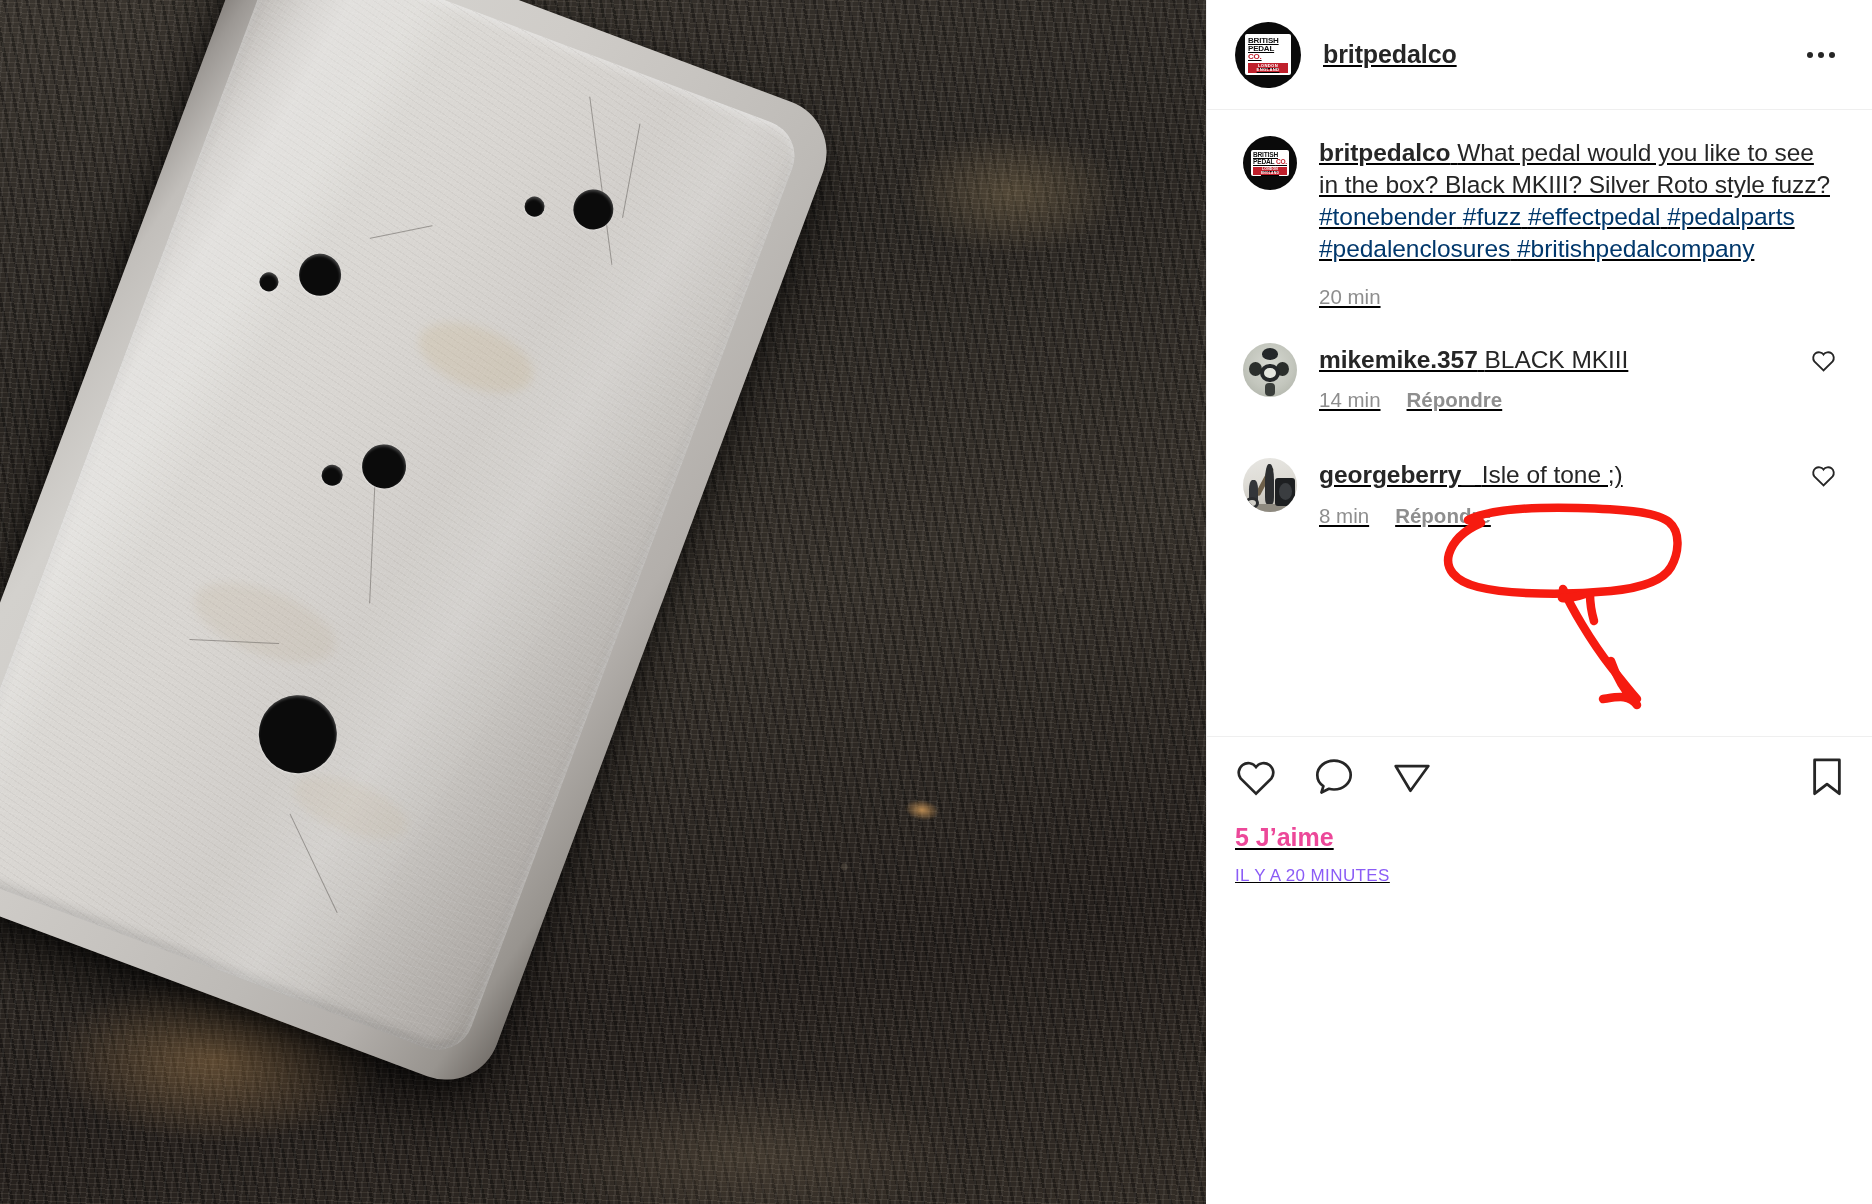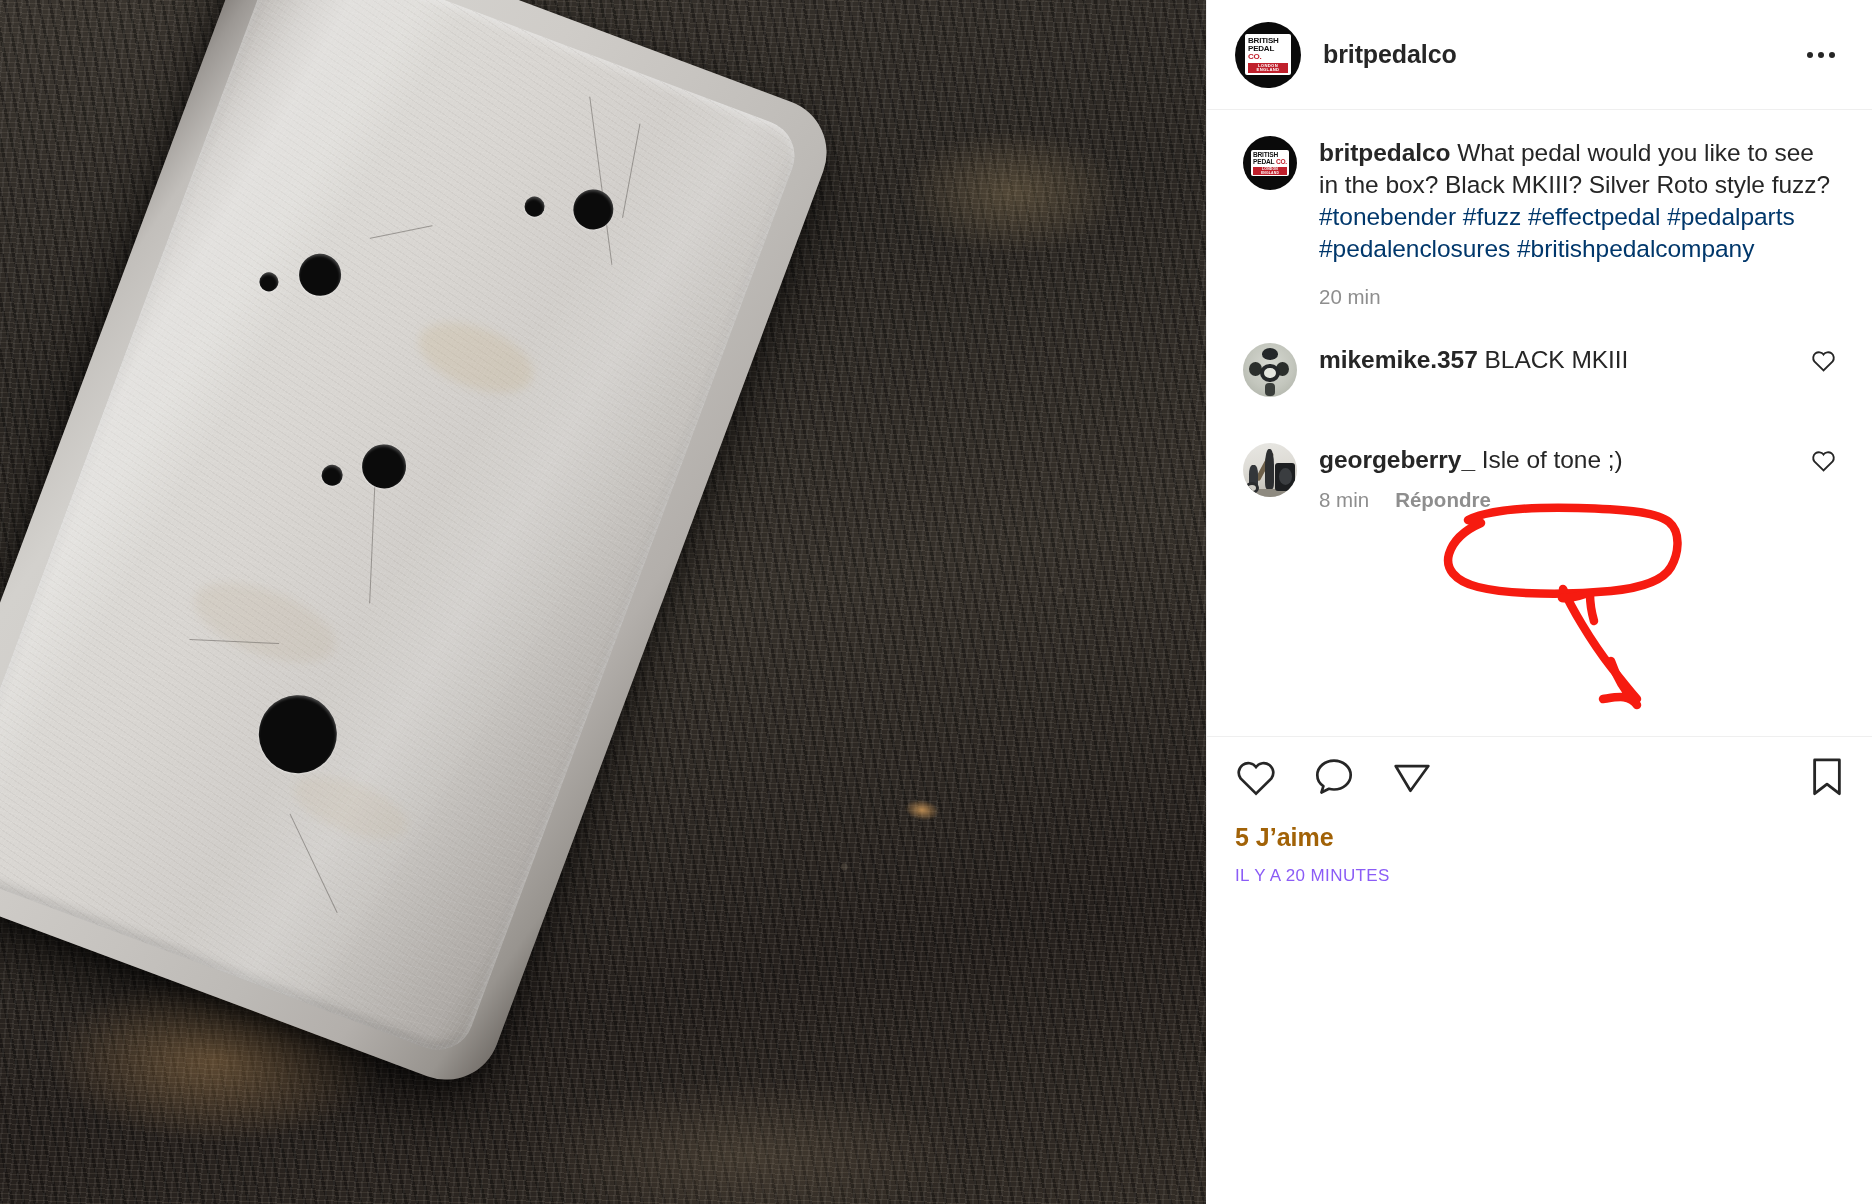--- a/index.html
+++ b/index.html
@@ -98,20 +98,21 @@
   .scr{ position:absolute; background:rgba(92,88,84,.50); height:1px; border-radius:1px; }
   .hole{ position:absolute; border-radius:50%; background:#0b0b0b;
     box-shadow: inset 0 2px 3px rgba(255,255,255,.25), 0 1px 2px rgba(255,255,255,.42); }
 
   
   .side{
     width:666px; height:912px; flex:0 0 666px;
     background:#fff; display:flex; flex-direction:column;
     border-left:1px solid #efefef;
     position:relative;
+    text-decoration:underline;
   }
   .hdr{
     height:110px; flex:0 0 110px;
     display:flex; align-items:center; padding:0 28px;
     border-bottom:1px solid #efefef;
   }
   .avatar{
     width:66px; height:66px; border-radius:50%; background:#0a0a0a;
     display:flex; align-items:center; justify-content:center; flex:0 0 66px;
     overflow:hidden;
@@ -182,21 +183,21 @@
 
   .heart-sm{ width:25px; height:23px; }
   .heart-sm path{ fill:none; stroke:#262626; stroke-width:1.8; }
 
   
   .actions{ border-top:1px solid #efefef; padding:20px 28px 0; flex:0 0 auto; }
   .act-row{ display:flex; align-items:center; }
   .act{ cursor:pointer; margin-right:36px; display:flex; }
   .act:last-of-type{ margin-right:0; }
   .act-spacer{ flex:1 1 auto; }
-  .likes{ font-size:25px; font-weight:bold; color:#a16207; margin-top:26px; }
+  .likes{ font-size:25px; font-weight:bold; color:#ec4899; margin-top:26px; }
   .ago{ font-size:17px; color:#8b5cf6; letter-spacing:.4px; margin-top:14px; padding-bottom:26px; }
 
   .addbar{
     border-top:1px solid #efefef; height:96px; flex:0 0 96px;
     display:flex; align-items:center; padding:0 26px; gap:24px;
   }
   .emoji-btn{ cursor:pointer; display:flex; flex:0 0 auto; }
   .addinput{
     flex:1 1 auto; border:none; outline:none; background:transparent;
     font-family:"Liberation Sans", sans-serif; font-size:24.5px; color:#262626;
@@ -285,20 +286,24 @@
       <div class="cmt" style="margin-bottom:46px;">
         <div class="cmt-av av-drums">
           <span class="d-k k1"></span>
             <span class="d-k k2"></span>
             <span class="d-k k3"></span>
             <span class="d-k k4"></span>
             <span class="d-k k5"></span>
         </div>
         <div class="cmt-txt">
           <div class="ln"><b>mikemike.357</b> <span>BLACK MKIII</span></div>
+          <div class="meta">
+            <span>14 min</span>
+            <span class="rep">Répondre</span>
+          </div>
         </div>
         <div class="cmt-like">
           <svg class="heart-sm" viewBox="0 0 24 22">
               <path d="M12 20.5 3.2 11.8A5.1 5.1 0 0 1 12 5.3a5.1 5.1 0 0 1 8.8 6.5z"></path>
             </svg>
         </div>
       </div>
 
       <div class="cmt">
         <div class="cmt-av av-band">

